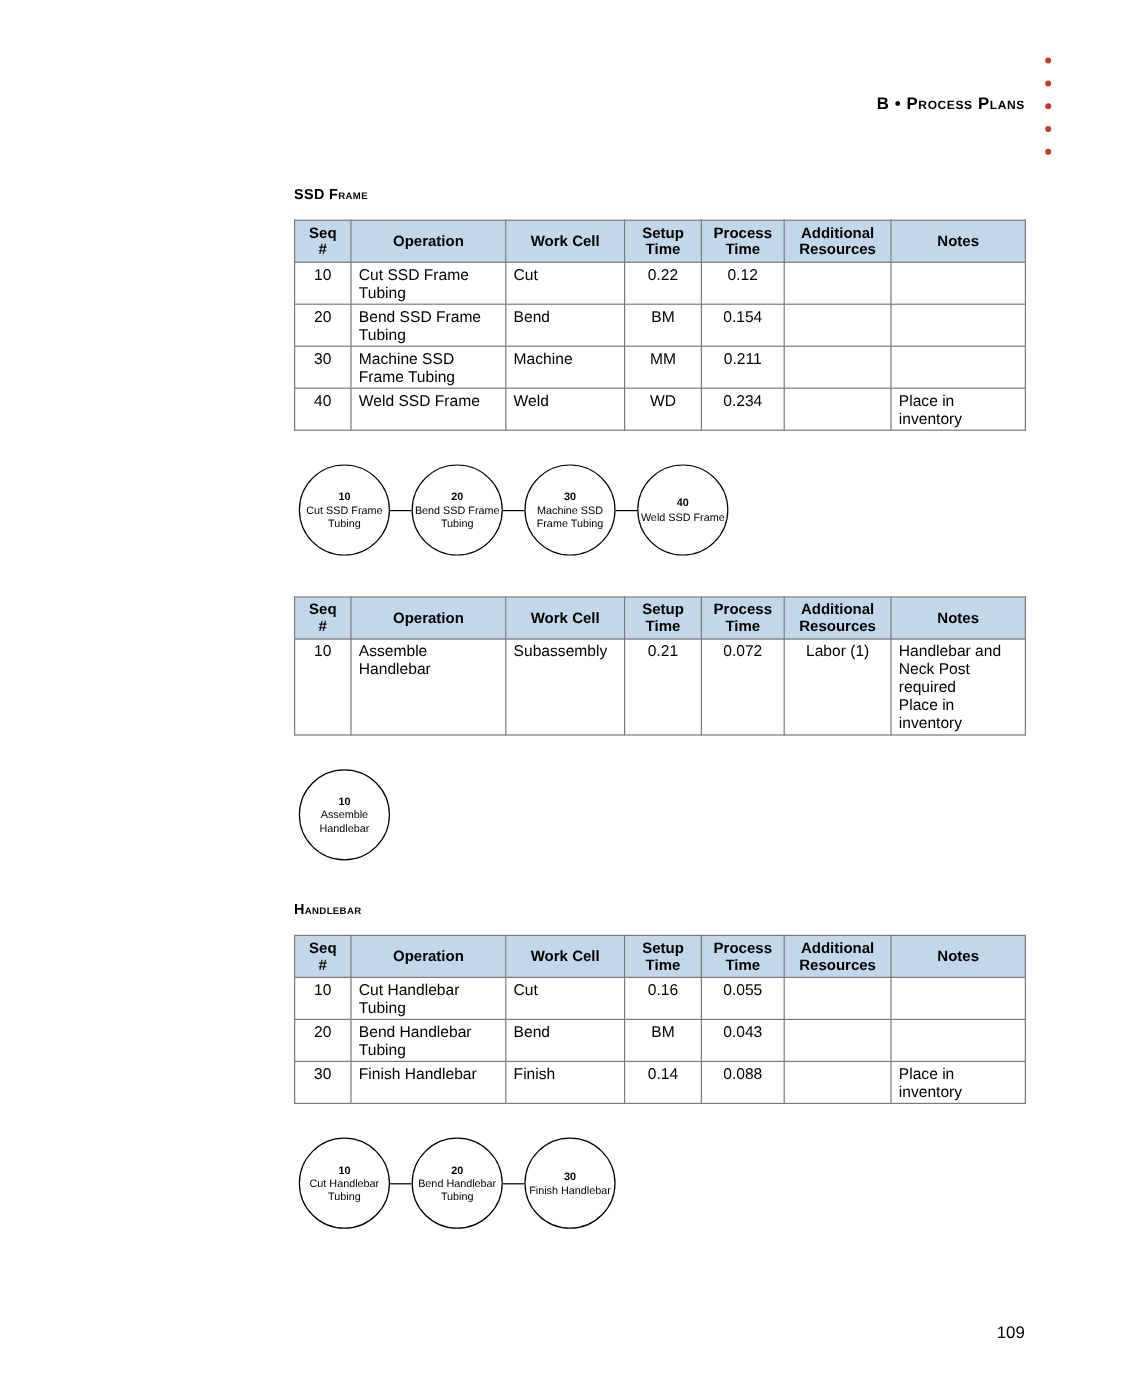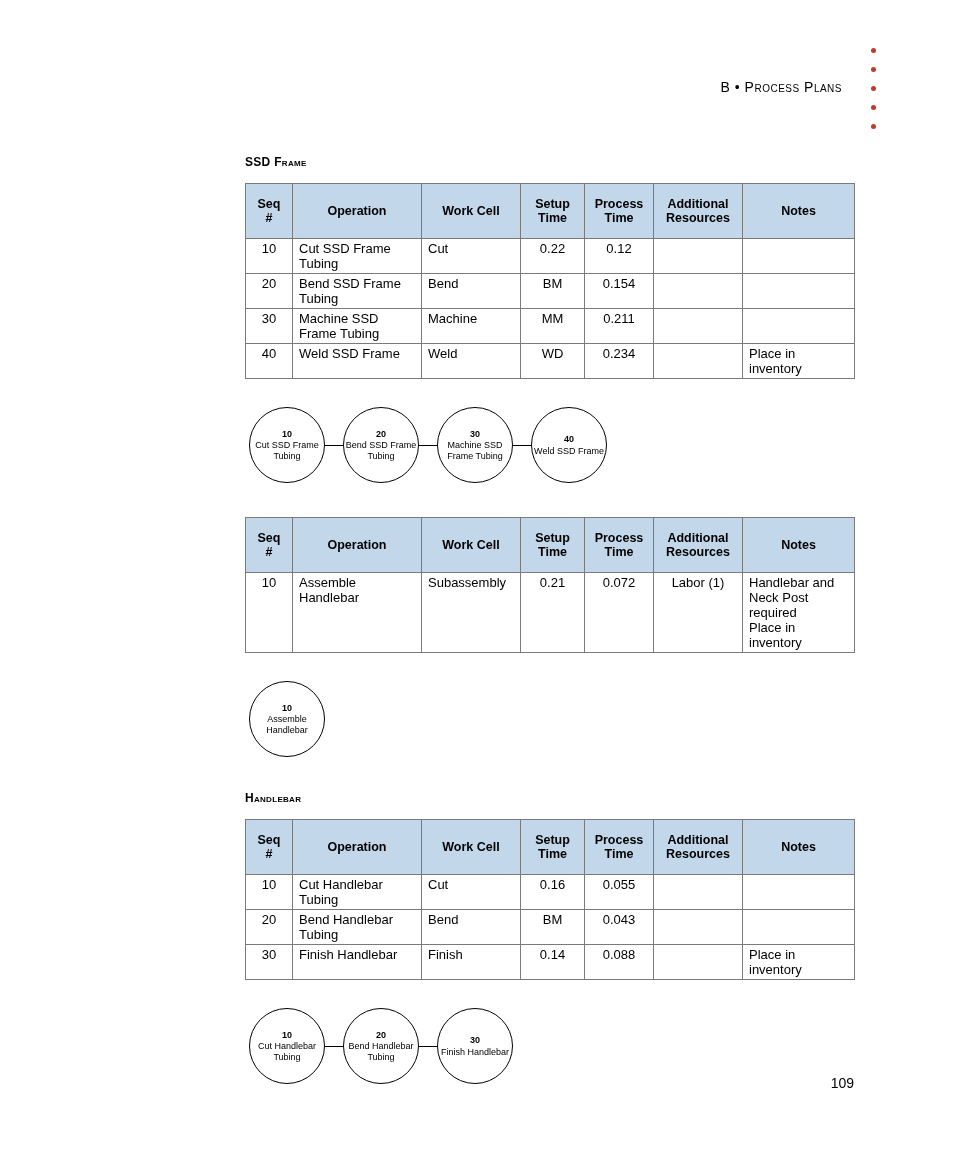--- a/index.html
+++ b/index.html
@@ -7,22 +7,23 @@
     margin: 0;
     background: #fff;
     color: #000;
     width: 954px;
     height: 1163px;
     position: relative;
   }
   .header-area {
     position: absolute;
     top: 78px;
-    right: 112px;
+    right: 100px;
     text-align: right;
+    font-weight: bold;
   }
   .header-text {
     font-size: 14px;
     letter-spacing: 0.5px;
   }
   .header-text .sc { font-variant: small-caps; }
   .dots {
     position: absolute;
     top: 48px;
     right: 78px;
@@ -51,21 +52,21 @@
   }
   table.proc {
     border-collapse: collapse;
     width: 100%;
     font-size: 13px;
     margin-bottom: 28px;
   }
   table.proc th {
     background: #c3d7eb;
     border: 1px solid #7a7a7a;
-    padding: 13px 4px;
+    padding: 3px 4px;
     font-weight: bold;
     text-align: center;
     font-size: 12.5px;
     vertical-align: middle;
   }
   table.proc td {
     border: 1px solid #7a7a7a;
     padding: 2px 6px;
     vertical-align: top;
     font-size: 13px;
@@ -99,21 +100,21 @@
     background: #fff;
   }
   .node .seq { font-weight: bold; font-size: 9px; margin-bottom: 1px;}
   .connector {
     width: 18px;
     height: 1px;
     background: #000;
   }
   .page-num {
     position: absolute;
-    bottom: 72px;
+    bottom: 45px;
     right: 100px;
     font-size: 14px;
   }
 </style>
 </head>
 <body>
 
 <div class="dots">
   <div class="dot"></div>
   <div class="dot"></div>

